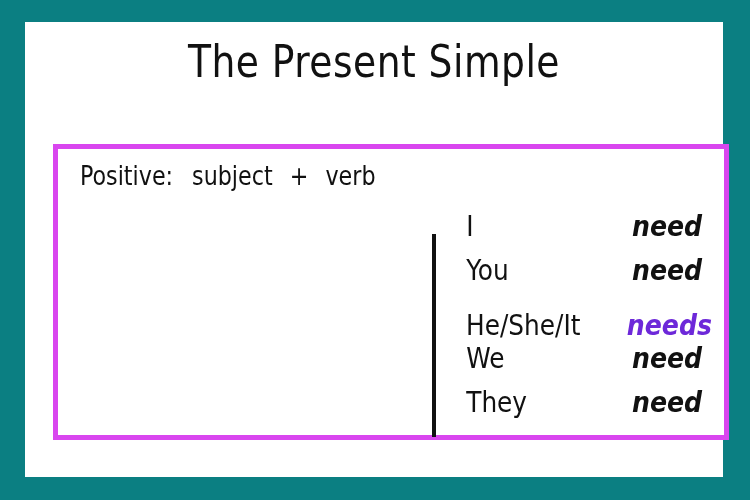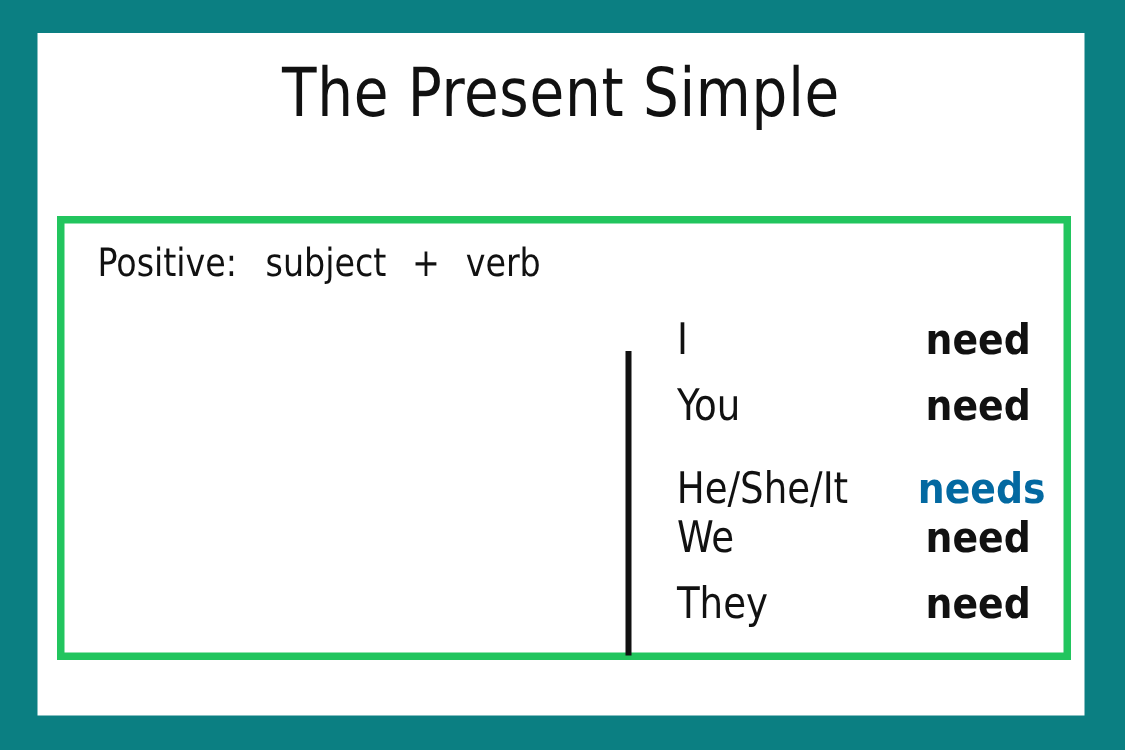--- a/index.html
+++ b/index.html
@@ -37,25 +37,25 @@
     font-weight: 400;
     letter-spacing: 0.5px;
     line-height: 1.05;
     transform: scaleX(0.93);
     transform-origin: center top;
     white-space: nowrap;
   }
   
   #rule-box {
     position: absolute;
-    left: 13px;
+    left: 28px;
     top: 122px;
     width: 676px;
     height: 296px;
-    border: 5px solid #22c55e;
+    border: 5px solid #d946ef;
     background: #ffffff;
     box-sizing: border-box;
   }
   
   #formula {
     position: absolute;
     left: 22px;
     top: 12px;
     color: #111111;
     font-family: "DejaVu Sans Condensed", "Liberation Sans Narrow", "Liberation Sans", sans-serif;
@@ -125,24 +125,25 @@
     color: #111111;
     font-family: "DejaVu Sans Condensed", "Liberation Sans Narrow", "Liberation Sans", sans-serif;
     font-size: 29px;
     transform: scaleX(0.95);
     transform-origin: left baseline;
   }
   #conjugation .verb {
     color: #111111;
     font-family: "DejaVu Sans Condensed", "Liberation Sans Narrow", "Liberation Sans", sans-serif;
     font-size: 28px;
+    font-style: italic;
     font-weight: 600;
   }
   #conjugation .verb.highlight {
-    color: #0369a1;
+    color: #6d28d9;
     margin-top: 12px;
   }
 </style>
 </head>
 <body>
 
 <div id="slide">
   <div id="page">
 
     <div id="title">The Present Simple</div>

